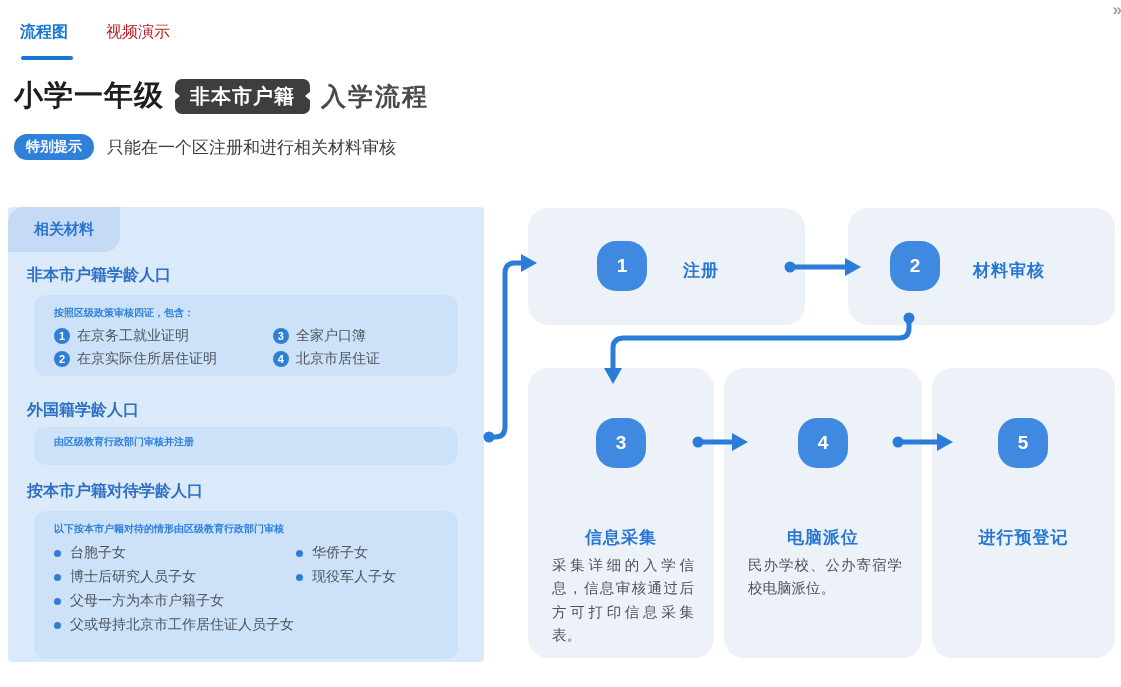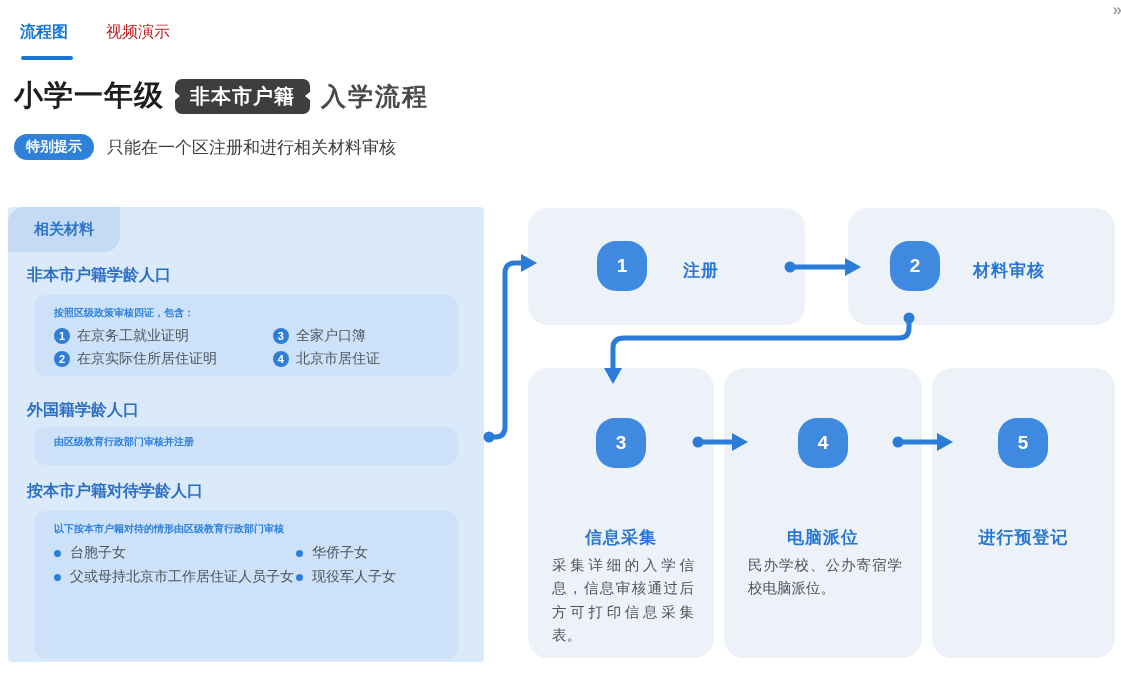--- a/index.html
+++ b/index.html
@@ -122,20 +122,28 @@
   <div class="inner-box" style="top:304px; height:148px;">
     <div class="inner-header">以下按本市户籍对待的情形由区级教育行政部门审核</div>
     <div class="bullet-cols">
       <div class="bullet-col c1">
         <div class="bullet-item">
             <span class="bullet-dot"></span>
             <span>台胞子女</span>
           </div>
         <div class="bullet-item">
             <span class="bullet-dot"></span>
+            <span>博士后研究人员子女</span>
+          </div>
+        <div class="bullet-item">
+            <span class="bullet-dot"></span>
+            <span>父母一方为本市户籍子女</span>
+          </div>
+        <div class="bullet-item">
+            <span class="bullet-dot"></span>
             <span>父或母持北京市工作居住证人员子女</span>
           </div>
       </div>
       <div class="bullet-col c2">
         <div class="bullet-item">
             <span class="bullet-dot"></span>
             <span>华侨子女</span>
           </div>
         <div class="bullet-item">
             <span class="bullet-dot"></span>

